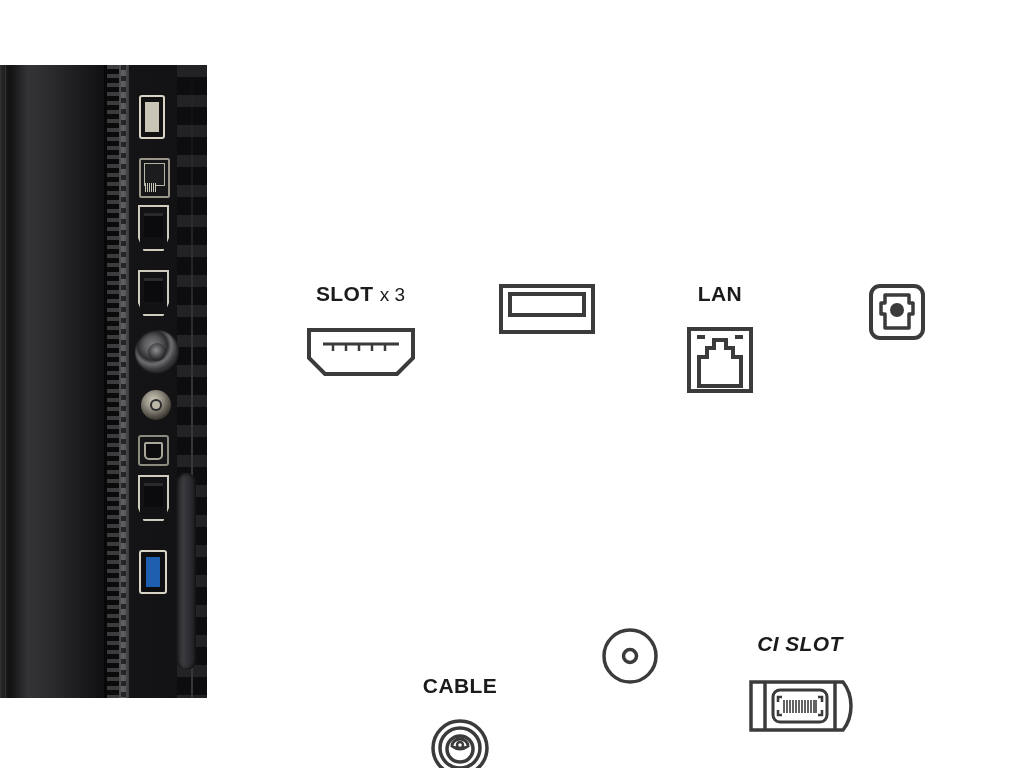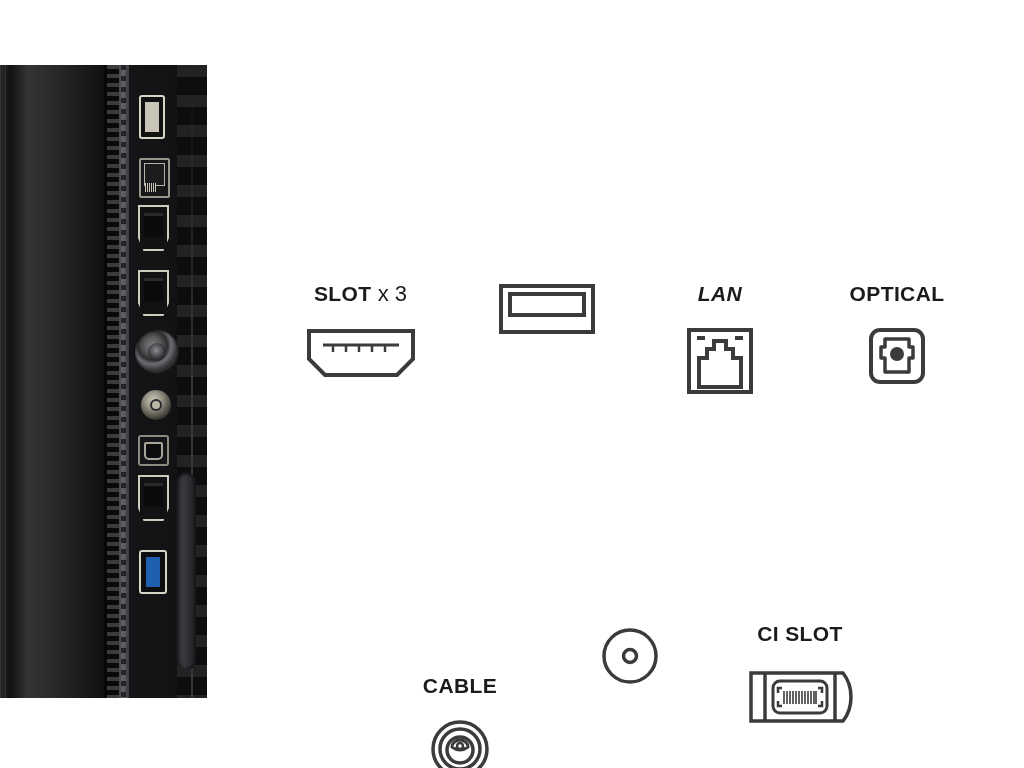--- a/index.html
+++ b/index.html
@@ -213,34 +213,34 @@
     font-size: 21px;
     font-weight: bold;
     color: #1b1b1b;
     letter-spacing: 0.4px;
     white-space: nowrap;
     line-height: 1;
     margin-bottom: 22px;
   }
   .spec-label .mult {
     font-weight: normal;
-    font-size: 22px;
+    font-size: 19px;
     letter-spacing: 0;
   }
   .spec-icon { display: block; margin: 0 auto; }
 
   
   .i-hdmi { left: 18px;  top: 28px; width: 185px; }
   .i-usb  { left: 212px; top: 28px; width: 170px; }
-  .i-lan  { left: 390px; top: 28px; width: 160px; font-style: italic; }
+  .i-lan  { left: 390px; top: 28px; width: 160px; }
   .i-opt  { left: 552px; top: 28px; width: 190px; }
   
   .i-cable { left: 120px; top: 200px; width: 180px; margin-top: 48px; }
   .i-sat   { left: 285px; top: 200px; width: 190px; }
-  .i-ci    { left: 455px; top: 196px; width: 190px; }
+  .i-ci    { left: 455px; top: 206px; width: 190px; font-style: italic; }
 </style>
 </head>
 <body>
 
 <div id="product-photo">
   <div class="panel-face"></div>
   <div class="panel-edge-hi"></div>
   <div class="vent-strip"></div>
   <div class="rail"></div>
 
@@ -297,21 +297,20 @@
       <div class="spec-label"><span>LAN</span><span class="mult"></span></div>
       <svg class="spec-icon" width="68" height="68" viewBox="0 0 68 68">
         <rect x="3" y="3" width="62" height="62" fill="none" stroke="#3b3b3b" stroke-width="4"></rect>
         <path d="M13,60 V31 H21 V22 H28 V14 H40 V22 H47 V31 H55 V60 Z" fill="none" stroke="#3b3b3b" stroke-width="4" stroke-linejoin="miter"></path>
         <line x1="11" y1="11" x2="19" y2="11" stroke="#3b3b3b" stroke-width="4"></line>
         <line x1="49" y1="11" x2="57" y2="11" stroke="#3b3b3b" stroke-width="4"></line>
       </svg>
     </div>
 
     <div class="spec-item i-opt">
-      <div class="spec-label"><span>OPTICAL</span><span class="mult"></span></div>
       <svg class="spec-icon" width="58" height="58" viewBox="0 0 58 58">
         <rect x="3" y="3" width="52" height="52" rx="9" fill="none" stroke="#3b3b3b" stroke-width="4"></rect>
         <path d="M17,12 H41 V20 H45 V31 H41 V45 H17 V31 H13 V20 H17 Z" fill="none" stroke="#3b3b3b" stroke-width="3.5" stroke-linejoin="round"></path>
         <circle cx="29" cy="27" r="7" fill="#3b3b3b"></circle>
       </svg>
     </div>
   </div>
 
   <div class="spec-row row2">
 

